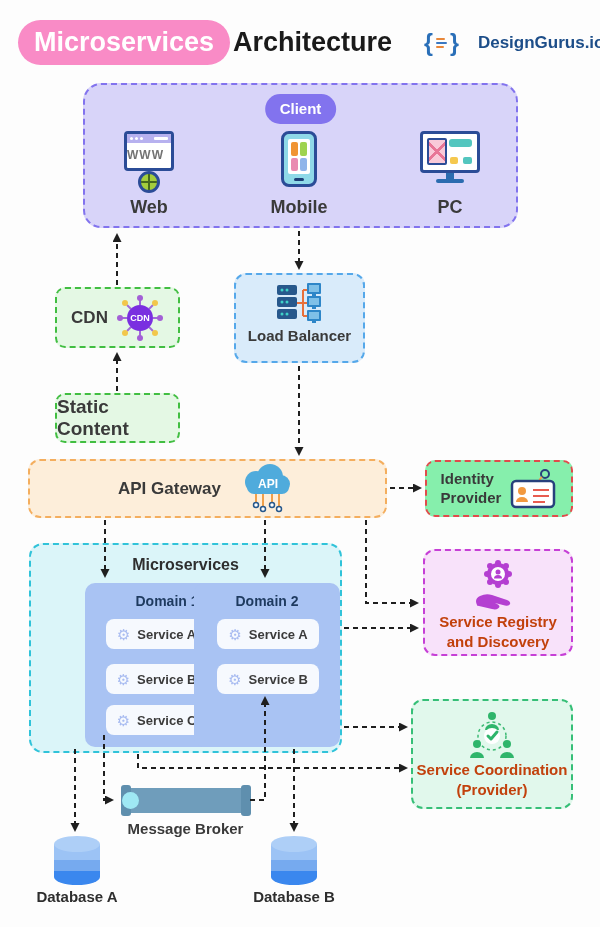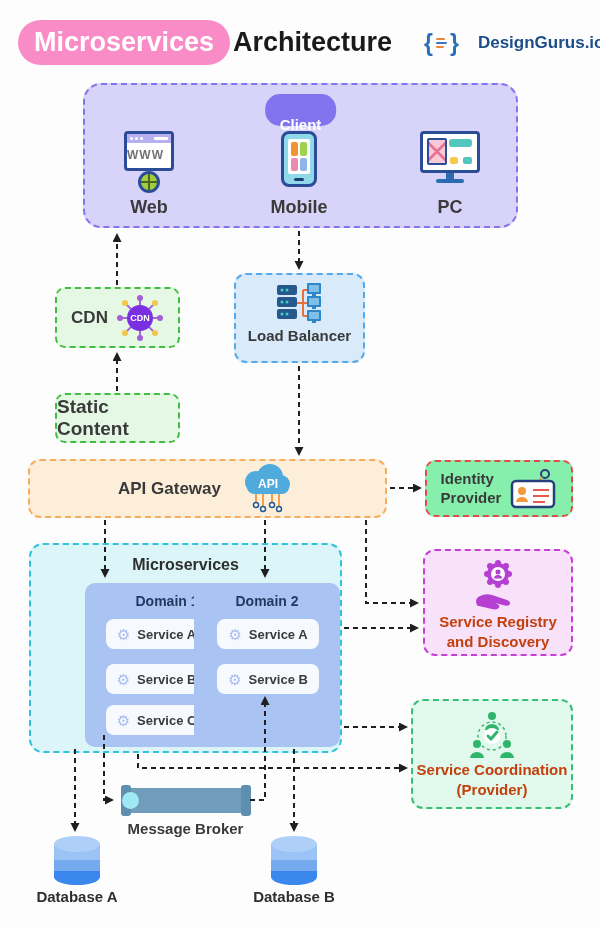--- a/index.html
+++ b/index.html
@@ -22,21 +22,21 @@
   .brand-name { color:#1d4e89; font-size:17px; font-weight:700; margin-left:16px;text-align:center; }
 
   
   .node { position:absolute; border:2px dashed; border-radius:12px; }
   .lbl { color:#3a3a3a; font-weight:600; }
 
   
   .client { left:83px; top:83px; width:435px; height:145px; background:#D8D4F9;
     border-color:#8273EE; border-radius:18px; }
   .client-badge { position:absolute; left:50%; transform:translateX(-50%); top:9px;
-    height:30px; line-height:30px; padding:16px 15px; border-radius:15px; background:#8273EE;
+    height:30px; line-height:30px; padding:0 15px; border-radius:15px; background:#8273EE;
     color:#fff; font-size:15px; font-weight:700; }
   .device { position:absolute; width:80px; text-align:center; top:46px; }
   .device .dlabel { display:block; margin-top:8px; font-size:18px; }
   .dev-web { left:24px; } .dev-mobile { left:174px; } .dev-pc { left:325px; }
   .icon-wrap { height:58px; position:relative; }
 
   
   .web-win { width:50px; height:40px; border:3px solid #2b4c97; border-radius:4px;
     background:#fff; margin:0 auto; position:relative; overflow:hidden; }
   .web-head { height:9px; background:#b7b1ef; position:relative; }

